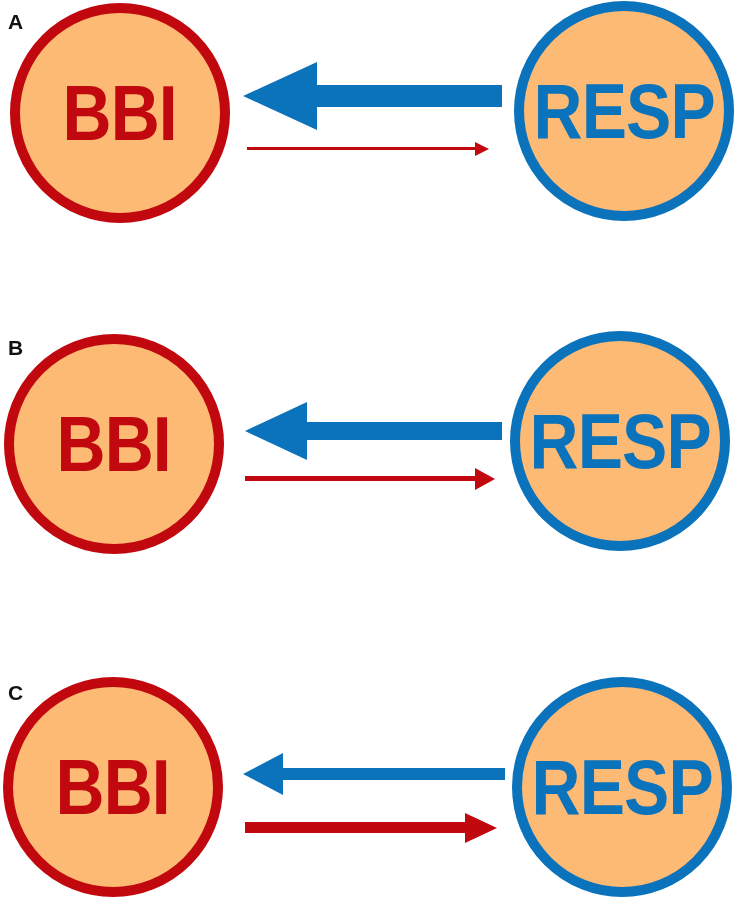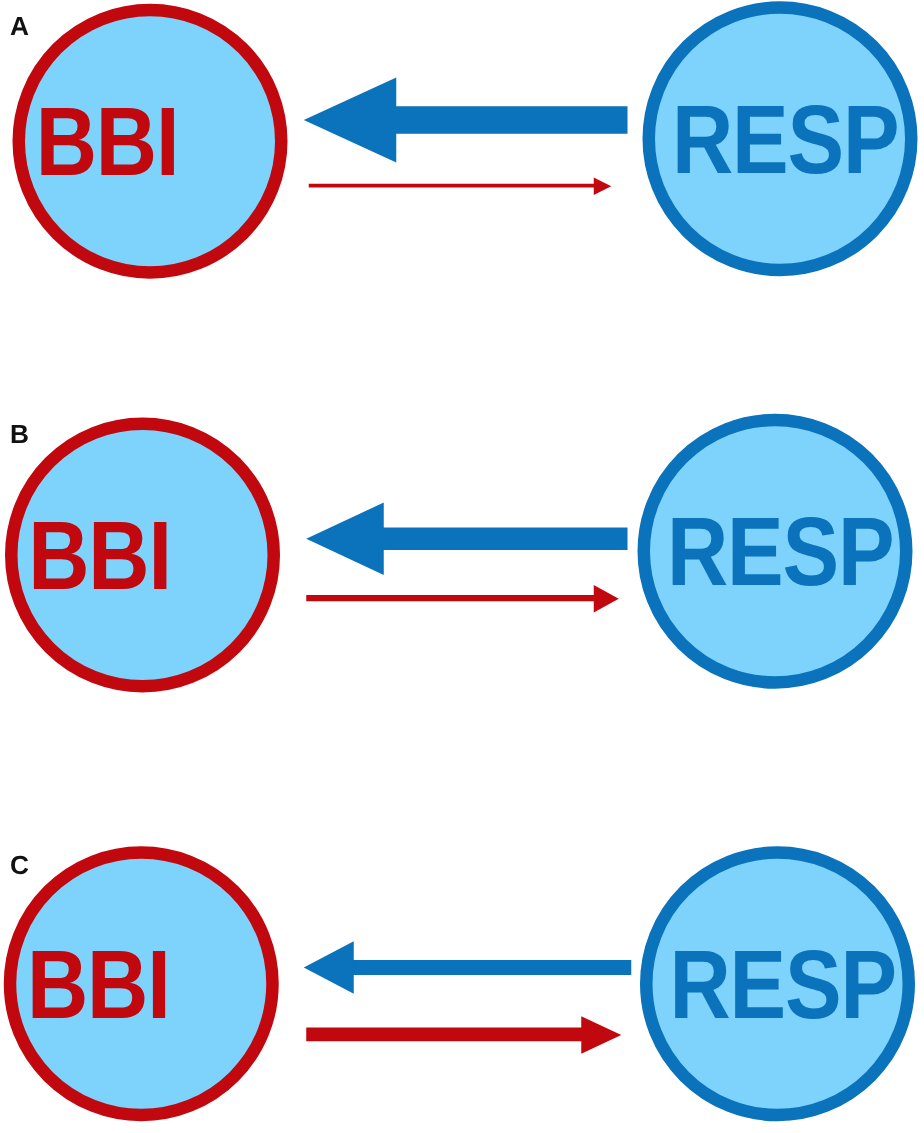--- a/index.html
+++ b/index.html
@@ -27,24 +27,24 @@
   .pl-b { left: 8px;  top: 337px; }
   .pl-c { left: 8px;  top: 682px; }
 
   
   .circle {
     position: absolute;
     width: 200px;
     height: 200px;
     border-radius: 50%;
     border: 10px solid #14b8a6;
-    background: #7dd3fc;
+    background: #fdba74;
     display: flex;
     align-items: center;
-    justify-content: flex-start;
+    justify-content: center;
   }
   .red-circle  { border-color: var(--c-bbi_red); }
   .blue-circle { border-color: var(--c-resp_blue); }
   .circle-text {
     font-weight: bold;
     font-size: 78px;
     line-height: 1;
     letter-spacing: -1px;
     transform: scaleX(0.87);
     white-space: nowrap;

